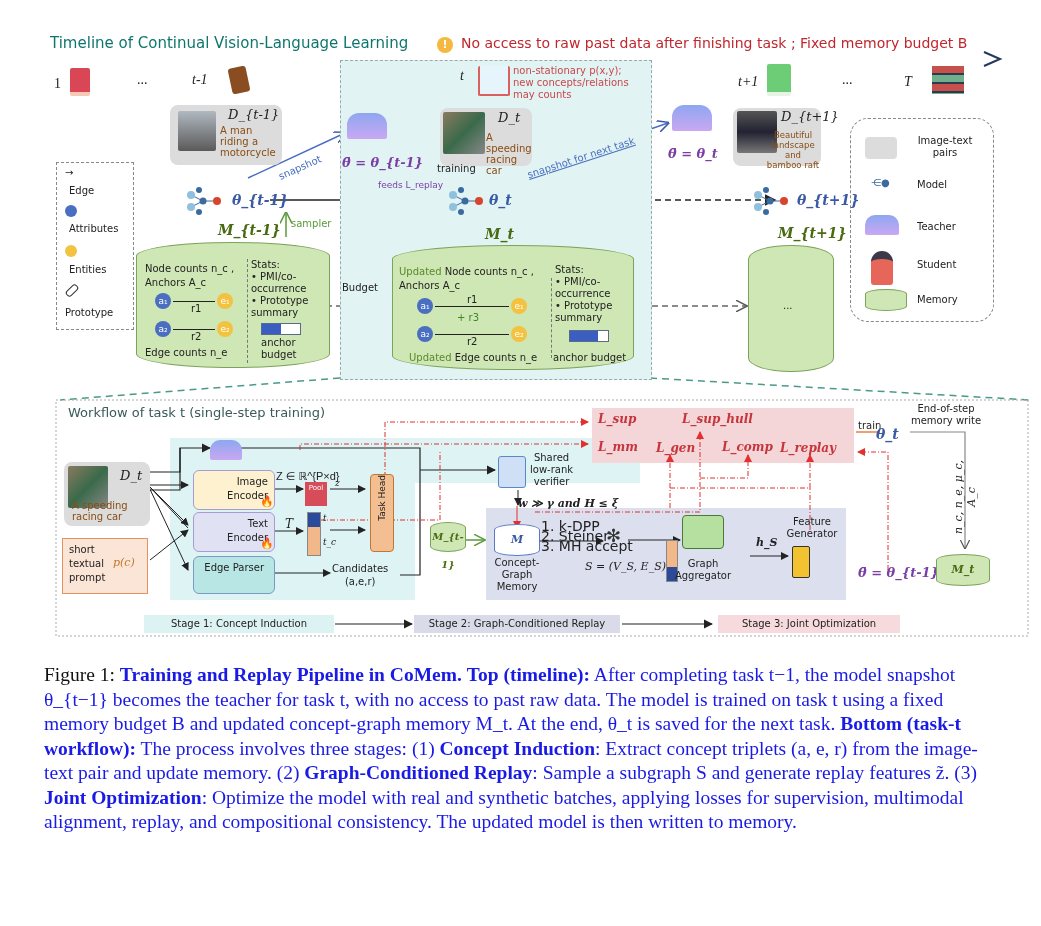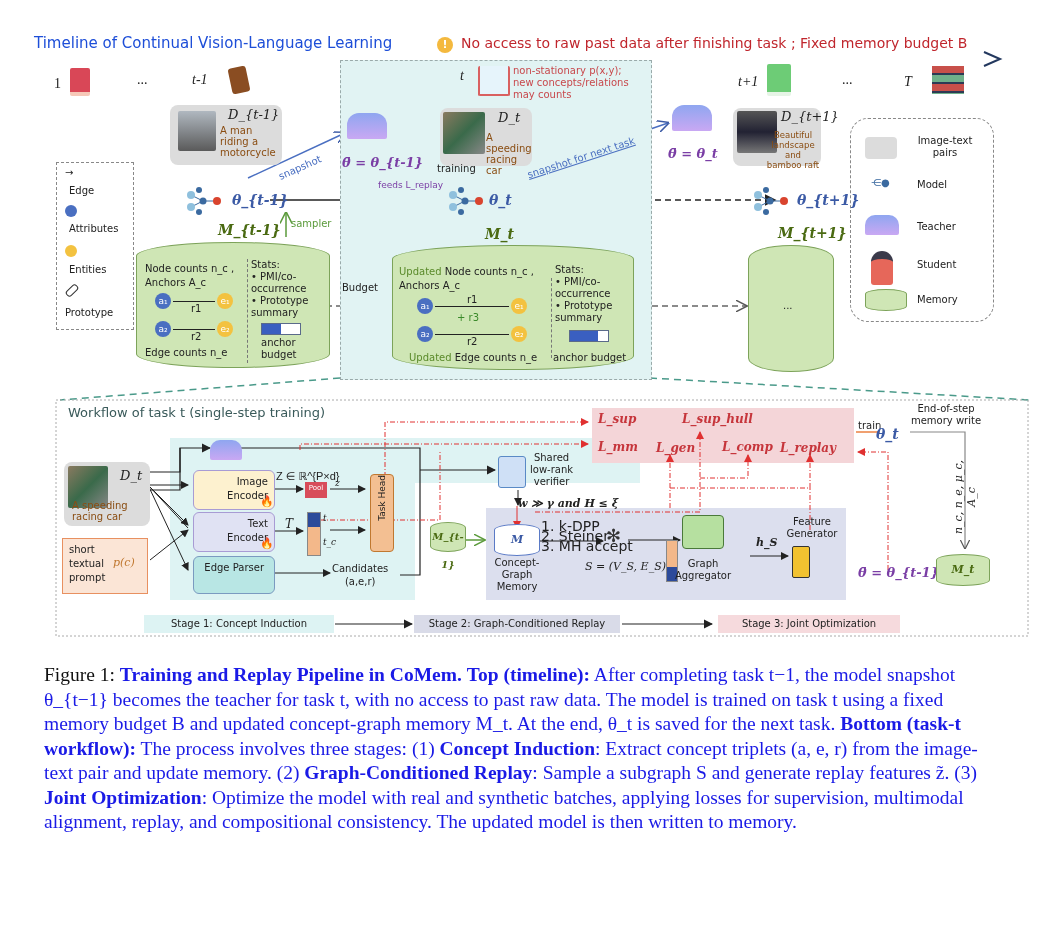--- a/index.html
+++ b/index.html
@@ -1,19 +1,19 @@
 <!DOCTYPE html>
 <html><head>
 <meta charset="utf-8">
 <style>
   html,body{margin:0;padding:0;background:#fff;}
   body{width:1041px;height:926px;position:relative;overflow:hidden;font-family:"DejaVu Sans",sans-serif;color:#222;}
   .abs{position:absolute;}
   .serif{font-family:"Liberation Serif","DejaVu Serif",serif;}
-  #timeline-title{left:34px;top:34px;font-size:15px;color:#1d4ed8;}
+  #timeline-title{left:50px;top:34px;font-size:15px;color:#0f766e;}
   #warning-icon{left:437px;top:37px;width:16px;height:16px;border-radius:50%;background:#f4b93e;color:#fff;font-size:11px;font-weight:bold;text-align:center;line-height:16px;}
   #warning-text{left:461px;top:35px;font-size:14px;color:#c0262d;}
   #center-region{left:340px;top:60px;width:310px;height:318px;background:#e1f3f3;border:1px dashed #9aaaaa;}
   .task-label{font-size:14px;}
   .data-card{background:#dcdcdc;border-radius:8px;}
   .photo{position:absolute;border-radius:2px;}
   .caption{position:absolute;font-size:10px;color:#8a4d12;line-height:11px;}
   .dlabel{position:absolute;font-family:"DejaVu Serif",serif;font-style:italic;font-size:13px;}
   .theta{position:absolute;font-family:"DejaVu Serif",serif;font-weight:bold;font-style:italic;color:#3b5aa5;font-size:14px;}
   .thetabar{position:absolute;font-family:"DejaVu Serif",serif;font-weight:bold;font-style:italic;color:#7a3ea5;font-size:13px;}
@@ -334,21 +334,21 @@
 </div>
 <div class="box" style="left:193px;top:512px;width:80px;height:38px;background:#e0e2f3;border:1.5px solid #a89bd4">
   <div class="abs" style="left:24px;top:4px;width:50px;line-height:14px">Text Encoder</div>
   <div class="abs" style="left:66px;top:24px;color:#e0506a;font-size:11px">🔥</div>
 </div>
 <div class="box" style="left:193px;top:556px;width:80px;height:36px;background:#b8e6e4;border:1.5px solid #7a9ac0">
   <div class="abs" style="left:10px;top:4px;width:60px;line-height:14px">Edge Parser</div>
 </div>
 
 <div class="abs" style="left:276px;top:470px;font-family:Liberation Sans, sans-serif;font-size:11px">Z ∈ ℝ^{P×d}</div>
-<div class="abs" style="left:305px;top:482px;width:22px;height:16px;background:#d84c5a;color:#fff;font-size:7px;text-align:center;line-height:12px">Pool</div>
+<div class="abs" style="left:305px;top:482px;width:22px;height:24px;background:#d84c5a;color:#fff;font-size:7px;text-align:center;line-height:12px">Pool</div>
 <div class="abs" style="left:335px;top:478px;font-family:'DejaVu Serif',serif;font-style:italic;font-size:9px">z</div>
 <div class="abs" style="left:285px;top:517px;font-family:'DejaVu Serif',serif;font-style:italic;font-size:12px">T</div>
 <div class="abs" style="left:307px;top:512px;width:12px;height:42px;background:linear-gradient(#2c4a9a 33%,#f3b88a 33%,#f3b88a 66%,#f3b88a 66%);border:1px solid #888"></div>
 <div class="abs" style="left:323px;top:513px;font-family:'DejaVu Serif',serif;font-style:italic;font-size:9px">t</div>
 <div class="abs" style="left:323px;top:537px;font-family:'DejaVu Serif',serif;font-style:italic;font-size:9px">t_c</div>
 <div class="box" style="left:370px;top:474px;width:22px;height:76px;background:#f3bf92;border:1.5px solid #c07830;border-radius:4px">
   <div class="abs" style="left:-24px;top:30px;width:70px;transform:rotate(-90deg);font-size:9px">Task Head</div>
 </div>
 <div class="abs small" style="left:332px;top:562px;text-align:center;line-height:13px">
     <div>Candidates</div>

